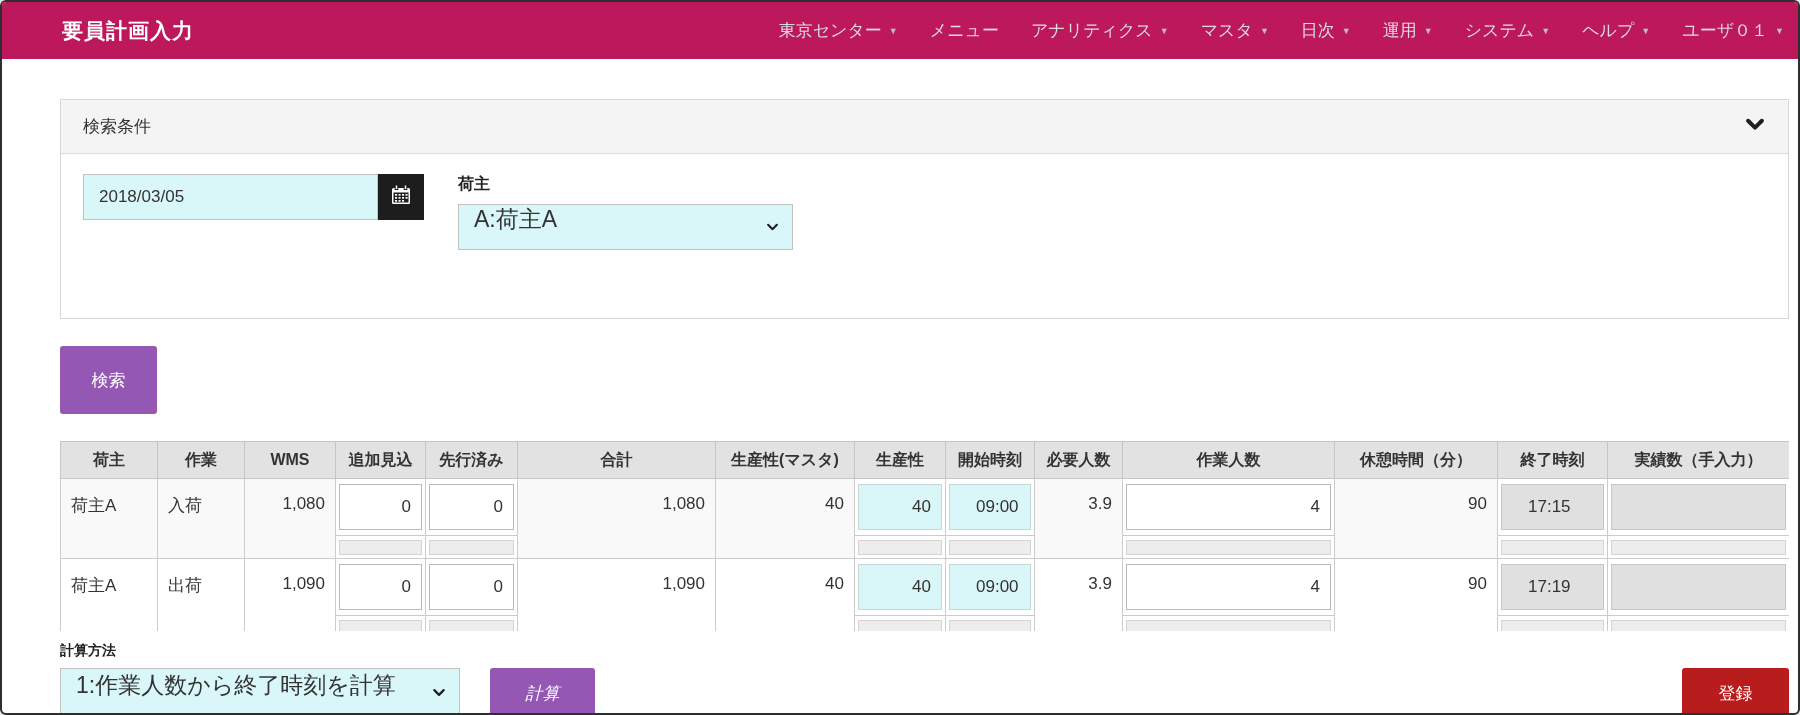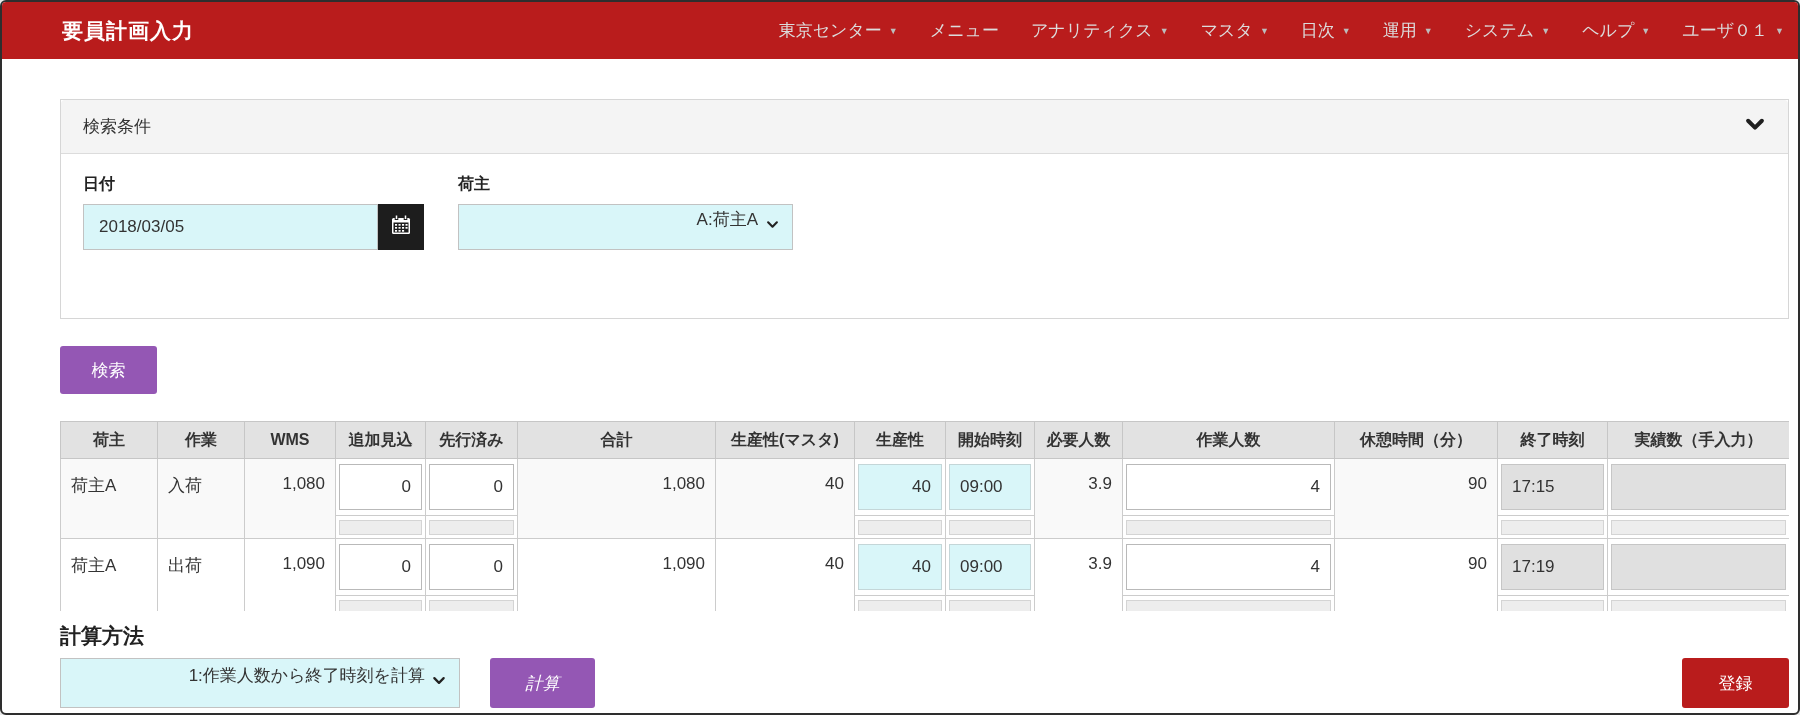--- a/index.html
+++ b/index.html
@@ -4,21 +4,21 @@
 <style>
   * { margin:0; padding:0; box-sizing:border-box; }
   body { background:#e9e9e9; font-family:"Liberation Sans","DejaVu Sans",sans-serif; }
   .frame {
     width:1800px; height:715px; background:#fff;
     border:2px solid #2e2e2e; border-radius:6px; overflow:hidden;
     position:relative;
   }
   
   .navbar {
-    height:57px; background:#b91c1c; display:flex; align-items:center;
+    height:57px; background:#be185d; display:flex; align-items:center;
     padding:0 14px 0 60px;
   }
   .brand { color:#fff; font-size:21px; font-weight:bold; letter-spacing:1px; white-space:nowrap; }
   .nav-menu { display:flex; align-items:center; margin-left:auto; gap:32px; }
   .nav-item { color:#dcdcdc; font-size:17px; white-space:nowrap; cursor:pointer; display:flex; align-items:center; }
   .nav-item .caret { font-size:9px; margin-left:7px; color:#bdbdbd; }
   
   .content { padding:40px 0 0 58px; }
   .panel { width:1729px; border:1px solid #d6d6d6; border-radius:0; background:#fff; }
   .panel-header {
@@ -32,26 +32,26 @@
   .text-input {
     width:295px; height:46px; background:#d9f6f9; border:1px solid #c2c2c2;
     font-size:17px; color:#333; display:flex; align-items:center; padding-left:15px;
   }
   .cal-btn {
     width:46px; height:46px; background:#1d1d1d; border:1px solid #1d1d1d;
     display:flex; align-items:center; justify-content:center; cursor:pointer;
   }
   .select {
     position:relative; width:335px; height:46px; background:#d9f6f9; border:1px solid #c2c2c2;
-    font-size:17px; color:#333; display:flex; align-items:center; padding:0 34px 16px 15px; cursor:pointer;justify-content:flex-end;
+    font-size:23px; color:#333; display:flex; align-items:center; padding:0 34px 16px 15px; cursor:pointer;
   }
   .select .chev { position:absolute; right:12px; top:50%; transform:translateY(-50%); }
   
   .btn { border:none; cursor:pointer; color:#fff; font-size:17px; font-family:inherit; border-radius:3px; }
-  .btn-search { width:97px; height:48px; background:#9457b4; margin:27px 0 0; display:block; }
+  .btn-search { width:97px; height:68px; background:#9457b4; margin:27px 0 0; display:block; }
   .btn-calc { width:105px; height:50px; background:#9457b4;font-style:italic; }
   .btn-register { width:107px; height:50px; background:#b91c1c; margin-left:auto; }
   
   .table-wrap { width:1729px; height:190px; overflow:hidden; margin-top:27px; }
   table { border-collapse:collapse; table-layout:fixed; width:1729px; }
   th {
     background:#e2e2e2; border:1px solid #c6c6c6; font-size:16px; font-weight:bold;
     color:#333; height:37px; text-align:center; padding:0 3px; white-space:nowrap; overflow:hidden;
   }
   td { border:1px solid #ccc; font-size:17px; color:#333; }
@@ -60,28 +60,28 @@
   tr.row-odd td.static { background:#f9f9f9; }
   tr.row-even td.static { background:#ffffff; }
   td.static { vertical-align:top; padding:15px 10px 0; white-space:nowrap; }
   td.num { text-align:right;margin-left:38px; }
   td.input-cell { padding:4px 3px; vertical-align:middle; background:#fff; }
   .ibox {
     height:46px; border:1px solid #b9b9b9; background:#fff; display:flex; align-items:center;
     font-size:17px; color:#333;
   }
   .ibox.right { justify-content:flex-end; padding-right:10px; }
-  .ibox.left { justify-content:flex-start; padding-left:10px; }
+  .ibox.left { justify-content:flex-start; padding-left:26px; }
   .ibox.cyan { background:#d9f6f9; border-color:#c4d6d8; }
   .ibox.disabled { background:#e0e0e0; border-color:#c6c6c6; }
   td.subcell { padding:3px; background:#fff; }
   .sbox { height:15px; background:#ededed; border:1px solid #d4d4d4; }
   
   .footer { width:1729px; margin-top:11px; }
-  .footer-label { font-size:21px; font-weight:bold; color:#222; margin-bottom:8px; }
+  .footer-label { font-size:14px; font-weight:bold; color:#222; margin-bottom:8px; }
   .footer-row { display:flex; align-items:center; gap:30px; }
   .select-wide { width:400px; height:50px; }
   .chev-stroke { stroke:#222; stroke-width:3.4; fill:none; stroke-linecap:round; stroke-linejoin:round; }
 </style>
 </head>
 <body>
 
 <div class="frame">
 
   <div class="navbar">
@@ -131,21 +131,20 @@
       <div class="panel-header">
         <span>検索条件</span>
         <span>
           <svg width="22" height="22" viewBox="0 0 24 24">
               <path d="M4.5 8.5 L12 16 L19.5 8.5" stroke="#1f1f1f" stroke-width="4.4" fill="none" stroke-linecap="round" stroke-linejoin="round"></path>
             </svg>
         </span>
       </div>
       <div class="panel-body">
         <div>
-          <div class="field-label">日付</div>
           <div class="date-row">
             <div class="text-input">2018/03/05</div>
             <div class="cal-btn">
               <span>
                 <svg width="24" height="24" viewBox="0 0 24 24">
                   <rect x="3" y="5" width="18" height="16" rx="1.5" fill="#fff"></rect>
                   <rect x="6.2" y="2" width="2.6" height="4.5" fill="#fff" stroke="#1d1d1d" stroke-width="1"></rect>
                   <rect x="15.2" y="2" width="2.6" height="4.5" fill="#fff" stroke="#1d1d1d" stroke-width="1"></rect>
                   <rect x="4.5" y="9.5" width="15" height="10" fill="#1d1d1d"></rect>
                   <g fill="#fff">

